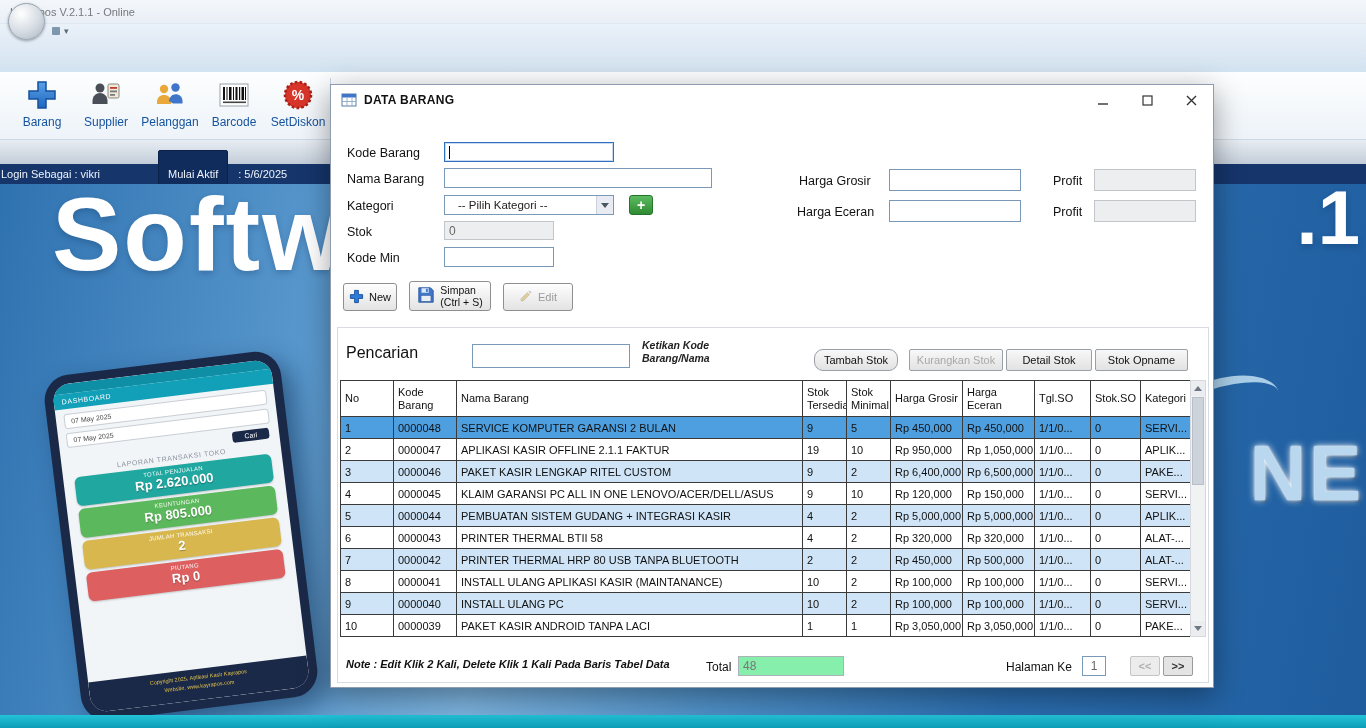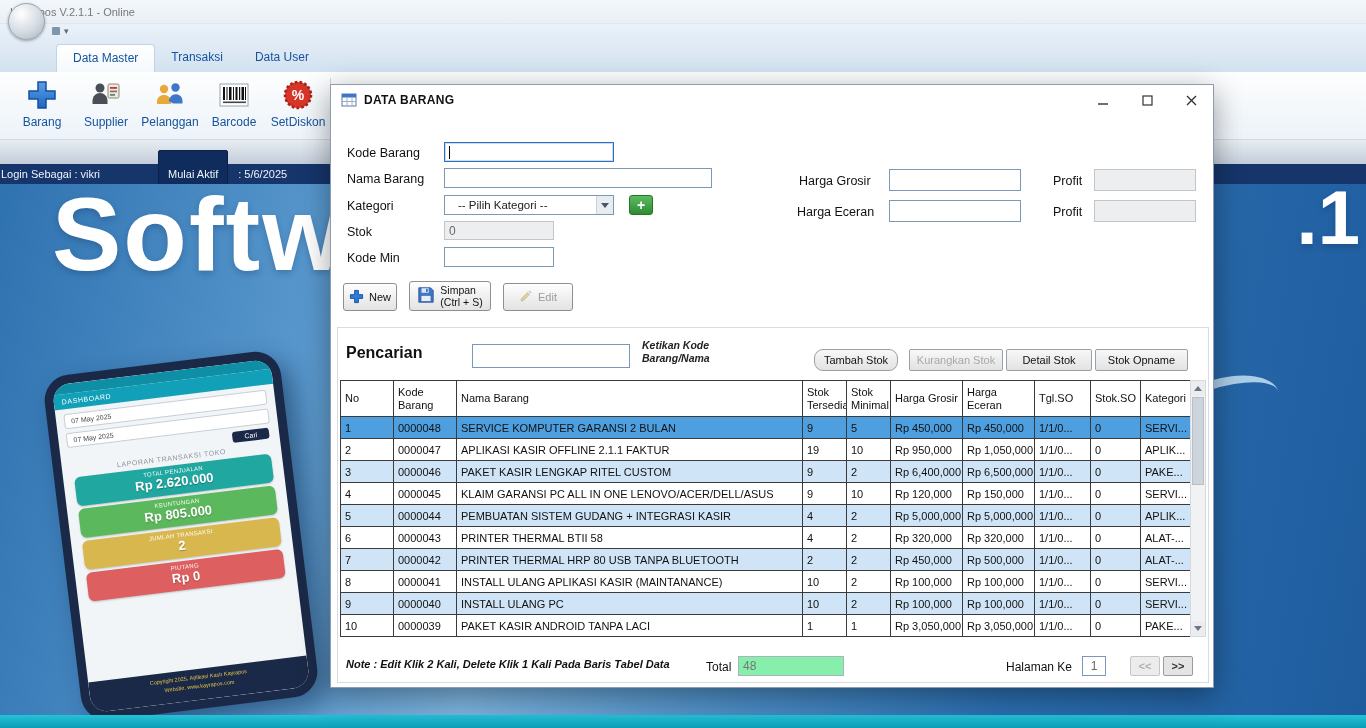--- a/index.html
+++ b/index.html
@@ -105,21 +105,21 @@
     font-size:14px; font-weight:bold; display:flex; align-items:center; justify-content:center; line-height:1; }
 
   .btn { display:flex; align-items:center; justify-content:center; gap:5px;
     background:linear-gradient(#fefefe,#e3e3e3); border:1px solid #8f8f8f; border-radius:3px;
     font-size:11px; color:#111; }
   .btn.disabled { color:#9b9b9b; }
   .btn .two { white-space:pre-line; line-height:1.15; font-size:10.5px; text-align:left; }
 
   .panel { position:absolute; left:6px; top:242px; width:872px; height:356px;
     border:1px solid #d8dce2; background:#fff; }
-  .pc-label { position:absolute; left:8px; top:16px; font-size:16px; font-weight:700; color:#111; }
+  .pc-label { position:absolute; left:8px; top:16px; font-size:16px; font-weight:400; color:#111; }
   .hint { position:absolute; left:304px; top:11px; font-size:10.5px; font-style:italic; font-weight:600;
     color:#222; white-space:pre-line; line-height:1.25; }
   .sbtn { position:absolute; top:21px; height:22px; display:flex; align-items:center; justify-content:center;
     background:linear-gradient(#f8f8f8,#e2e2e2); border:1px solid #9aa0a8; border-radius:2px;
     font-size:11px; color:#111; }
   .sbtn.disabled { color:#a8a8a8; }
 
   .grid { position:absolute; left:2px; top:52px; border-collapse:collapse; table-layout:fixed;
     width:850px; background:#fff; }
   .grid th, .grid td { border:1px solid #3a3a3a; font-size:11px; padding:0 4px; overflow:hidden;
@@ -151,25 +151,20 @@
 <div class="app">
 
   <div class="titlebar">
     <span>Kayrapos V.2.1.1 - Online</span>
   </div>
 
   <div class="ribbonrow">
     <div class="qat">
       <span class="sq"></span>
       <span>▾</span>
-    </div>
-    <div class="tabs">
-      <div class="tab active">Data Master</div>
-      <div class="tab">Transaksi</div>
-      <div class="tab">Data User</div>
     </div>
   </div>
   <div class="orb"></div>
 
   <div class="toolbar">
     <div class="tool">
       <span class="icn">
         <svg viewBox="0 0 32 32" width="32" height="32">
             <defs>
               <linearGradient id="gb1" x1="0" y1="0" x2="0" y2="1">
@@ -241,20 +236,21 @@
   <div class="navstrip">
     <span class="login">Login Sebagai  :  vikri</span>
     <span class="chip">Mulai Aktif</span>
     <span class="chipval">:  5/6/2025</span>
   </div>
 
   <div class="canvas">
     <div class="bigleft">Softw</div>
     <div class="bigright">.1</div>
     <div class="swoosh"></div>
+    <div class="outlinetxt">NE</div>
 
     <div class="phone">
       <div class="screen">
         <div class="ph-status"></div>
         <div class="ph-head">DASHBOARD</div>
         <div class="ph-dates">
           <div class="ph-date">07 May 2025</div>
           <div class="ph-date">07 May 2025</div>
         </div>
         <div class="ph-cari">Cari</div>

